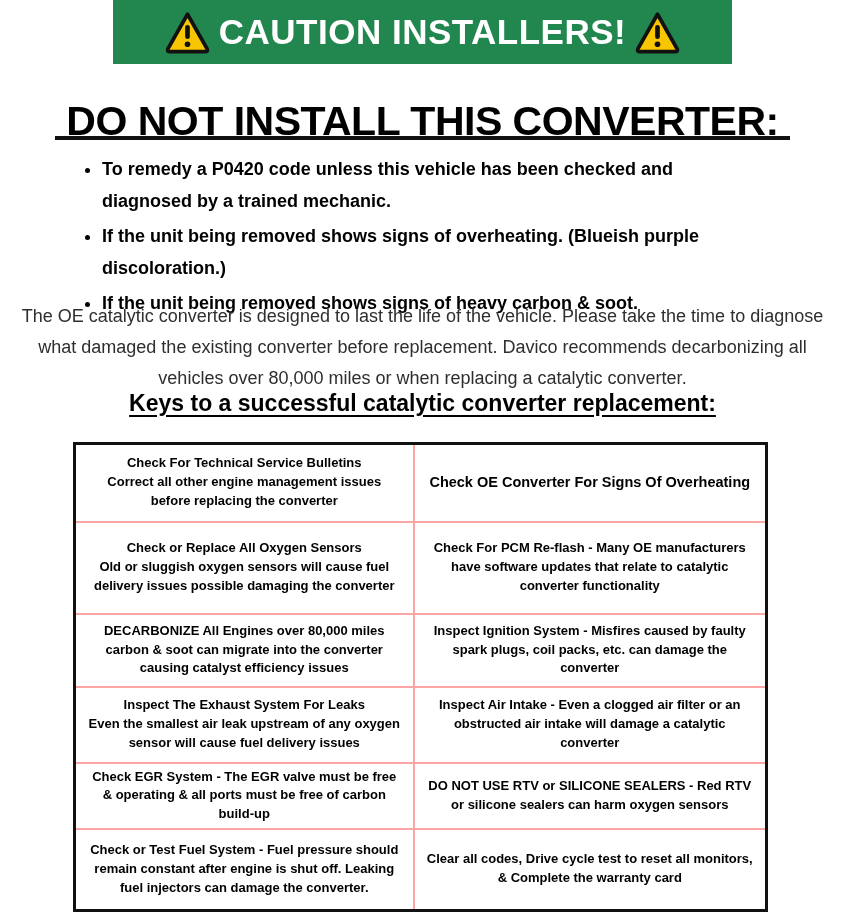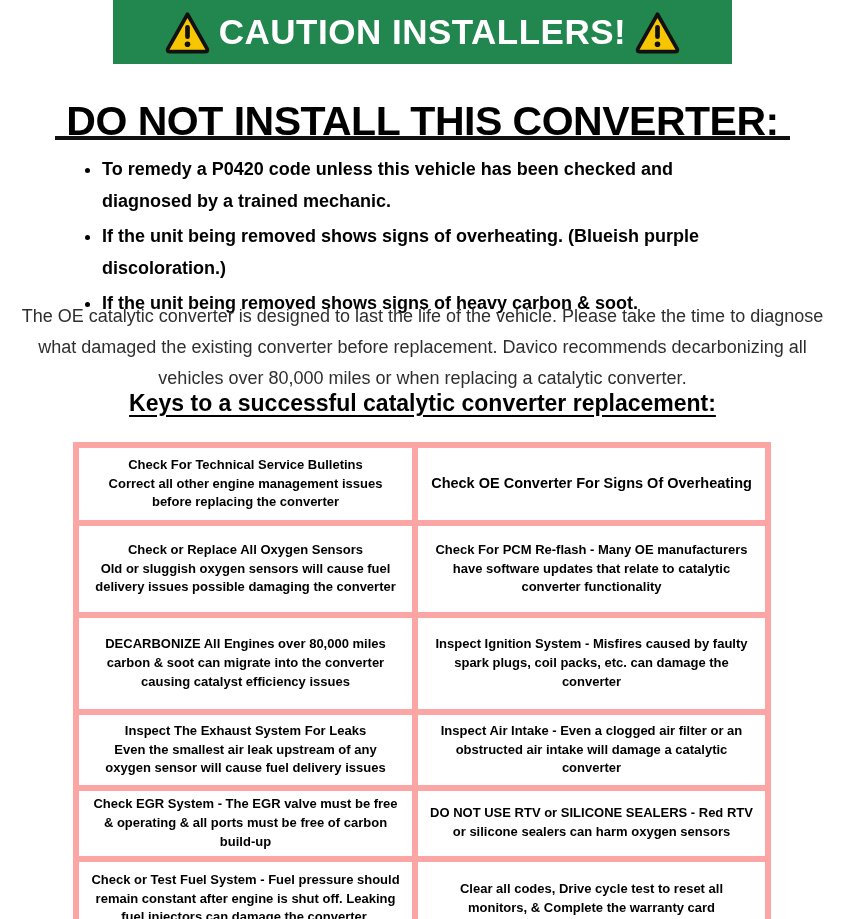--- a/index.html
+++ b/index.html
@@ -58,29 +58,29 @@
     text-decoration: underline; text-underline-offset: 4px; margin: 0;
   }
 
   
   table.keys-table {
     position: absolute; top: 442px; left: 73px; width: 692px;
     border-collapse: collapse; table-layout: fixed;
     border: 3px solid #111;
   }
   .keys-table td {
-    border: 6px solid #fca5a5;
+    border: 2px solid #fca5a5;
     font-size: 13px; font-weight: bold; text-align: center;
     vertical-align: middle; padding: 4px 12px; line-height: 1.45;
   }
   .keys-table col.c-left  { width: 339px; }
   .keys-table col.c-right { width: 353px; }
   .keys-table tr:nth-child(1) { height: 78px; }
   .keys-table tr:nth-child(2) { height: 92px; }
-  .keys-table tr:nth-child(3) { height: 97px; }
+  .keys-table tr:nth-child(3) { height: 73px; }
   .keys-table tr:nth-child(4) { height: 76px; }
   .keys-table tr:nth-child(5) { height: 65px; }
   .keys-table tr:nth-child(6) { height: 81px; padding-left: 47px; }
   .keys-table td.cell-lg { font-size: 14.5px; padding: 4px 6px; }
 </style>
 </head>
 <body>
 
 <div class="page">
 

